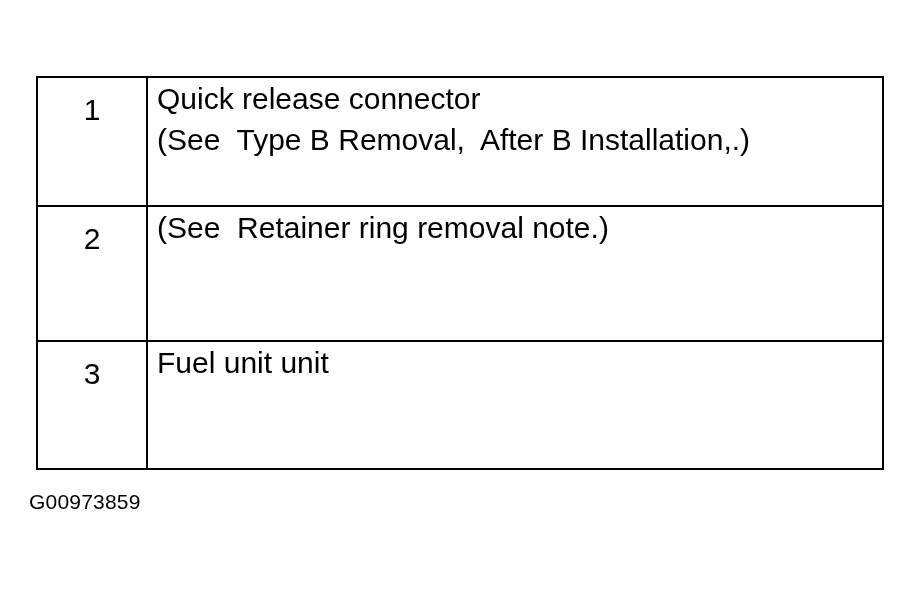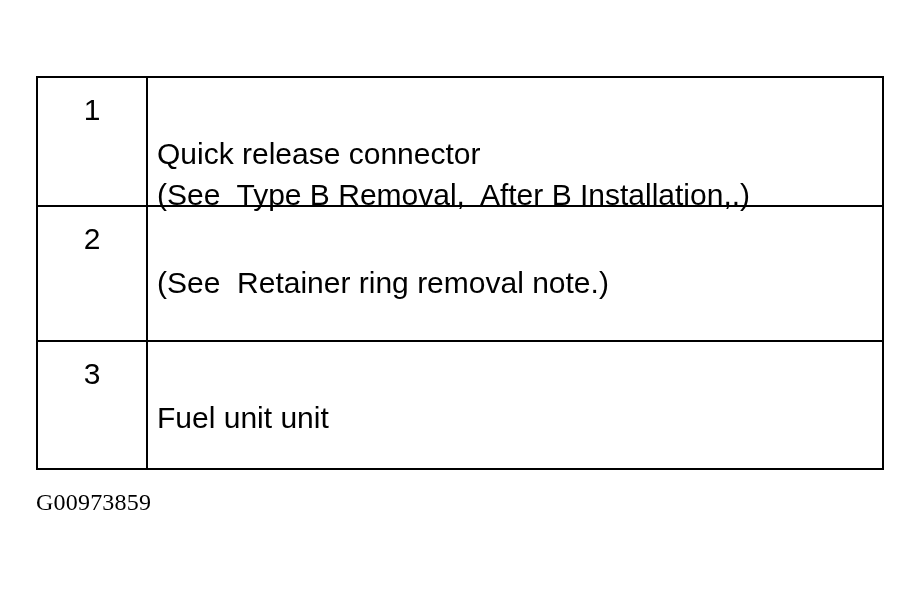--- a/index.html
+++ b/index.html
@@ -56,41 +56,38 @@
     width: 2px;
     flex: 0 0 2px;
     align-self: stretch;
     background: #000000;
   }
 
   .cell-desc {
     flex: 1 1 auto;
     box-sizing: border-box;
     padding-left: 9px;
-    padding-top: 11px;
     font-size: 30px;
     line-height: 41px;
     white-space: nowrap;
-    margin-top: 44px;
   }
   .desc-line {
     display: block;
     white-space: pre;
   }
 
   
   #figure-caption {
     position: absolute;
-    left: 36px;
+    left: 29px;
     top: 489px;
-    font-size: 24px;
+    font-size: 21px;
     line-height: 26px;
     letter-spacing: 0.2px;
     white-space: pre;
-    font-family: Liberation Serif, serif;
   }
 </style>
 </head>
 <body>
 
 <div id="parts-table">
 
   <div class="table-row r0">
     <div class="cell-index">1</div>
     <div class="cell-divider"></div>

